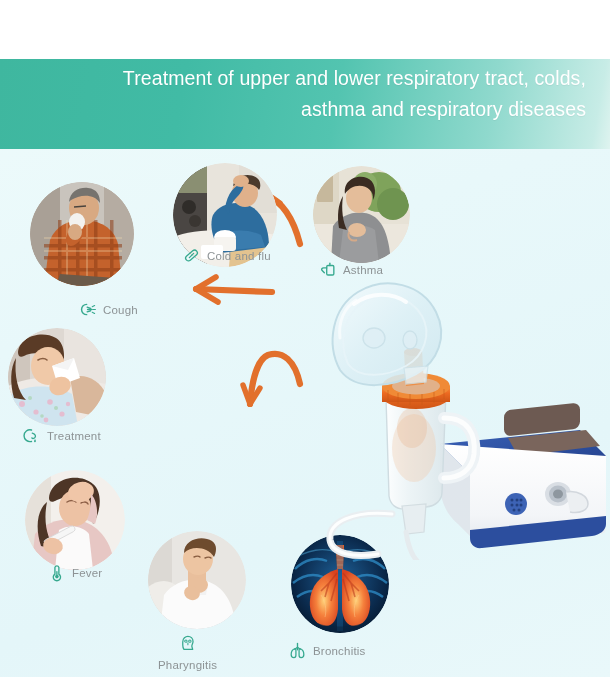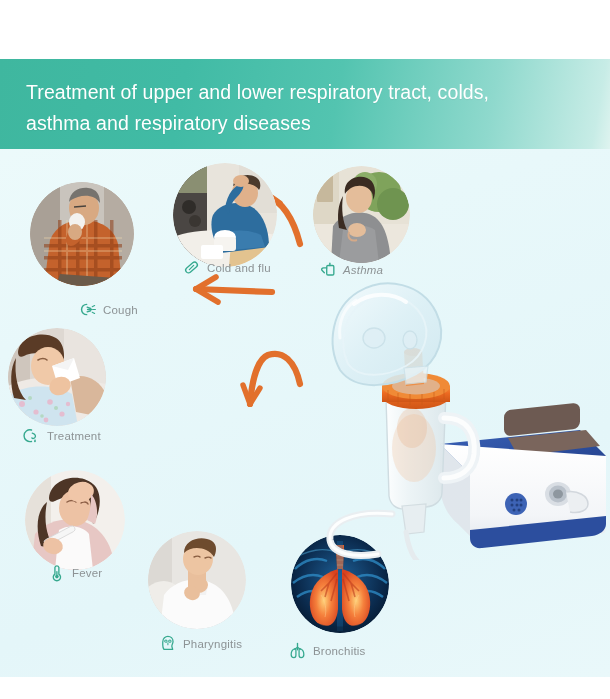--- a/index.html
+++ b/index.html
@@ -14,21 +14,22 @@
   .stage{
     position:absolute;left:0;top:59px;width:610px;height:618px;
     background:linear-gradient(160deg,#eefbfb 0%,#e8f8fa 35%,#e4f6f9 70%,#e9f8fa 100%);
   }
 
   
   .banner{
     position:absolute;left:0;top:59px;width:610px;height:90px;
     background:linear-gradient(100deg,#3fb79f 0%,#41bba5 30%,#53c4b0 55%,#8fd9cd 80%,#c7ece6 97%,#dff4f0 100%);
     box-sizing:border-box;
-    padding:18px 24px 0 26px;
+    padding:4px 24px 0 26px;
+    text-align:right;
   }
   .banner-text{
     color:#ffffff;font-size:19.5px;line-height:31px;font-weight:400;
     letter-spacing:.1px;white-space:pre-line;
     text-shadow:0 1px 1px rgba(0,0,0,.05);
   }
 
   
   .circle{
     position:absolute;border-radius:50%;overflow:hidden;
@@ -167,21 +168,21 @@
         <path d="M52 46 C54 30 62 22 70 20 C72 24 68 30 64 34 C58 40 56 46 56 52Z" fill="#2d6d9e"></path>
         <ellipse cx="68" cy="18" rx="8" ry="6" fill="#e0b18b"></ellipse>
 
         <ellipse cx="52" cy="74" rx="11" ry="7" fill="#ffffff"></ellipse>
         <rect x="41" y="74" width="22" height="14" rx="3" fill="#f6f4f0"></rect>
 
         <rect x="28" y="82" width="22" height="14" rx="2" fill="#ffffff"></rect>
       </g>
     </svg>
   </div>
-  <div class="label" style="left:182px;top:258px;">
+  <div class="label" style="left:182px;top:246px;">
     <svg class="lbl-ico" viewBox="0 0 24 24">
       <rect x="3.5" y="8.5" width="17" height="7" rx="3.5" transform="rotate(-40 12 12)" fill="none" stroke="#36a98f" stroke-width="1.7"></rect>
       <path d="M9.3 14.7 L14.7 9.3" stroke="#36a98f" stroke-width="1.6" stroke-linecap="round"></path>
     </svg>
     <span class="lbl-txt">Cold and flu</span>
   </div>
 
   <div class="circle" style="left:313px;top:166px;width:97px;height:97px;">
     <svg class="ph" viewBox="0 0 97 97" preserveAspectRatio="none">
       <defs>
@@ -204,21 +205,21 @@
 
         <ellipse cx="46" cy="32" rx="13" ry="15" fill="#e4bd9a"></ellipse>
         <path d="M32 28 C30 14 44 8 54 12 C62 15 64 26 60 34 C62 22 48 16 38 22 C34 25 33 26 32 28Z" fill="#3a2b21"></path>
         <path d="M30 30 C28 44 30 56 34 64 L26 62 C24 50 25 38 30 30Z" fill="#3a2b21"></path>
 
         <ellipse cx="44" cy="64" rx="9" ry="7" fill="#e4bd9a"></ellipse>
         <path d="M36 66 C34 72 38 76 44 74" stroke="#d4a988" stroke-width="2" fill="none"></path>
       </g>
     </svg>
   </div>
-  <div class="label" style="left:318px;top:260px;font-style:italic;">
+  <div class="label" style="left:318px;top:260px;">
     <svg class="lbl-ico" viewBox="0 0 24 24">
       <rect x="11" y="7" width="9" height="12" rx="1.6" fill="none" stroke="#36a98f" stroke-width="1.7"></rect>
       <path d="M11 10 L7 10 C5 10 4 11.5 5 13 L8 16" fill="none" stroke="#36a98f" stroke-width="1.7" stroke-linecap="round"></path>
       <path d="M15 4 L15 7" stroke="#36a98f" stroke-width="1.7" stroke-linecap="round"></path>
     </svg>
     <span class="lbl-txt">Asthma</span>
   </div>
 
   <div class="circle" style="left:8px;top:328px;width:98px;height:98px;">
     <svg class="ph" viewBox="0 0 98 98" preserveAspectRatio="none">
@@ -339,21 +340,21 @@
         <path d="M36 22 C36 8 54 4 64 10 C70 14 68 22 66 26 C60 16 44 14 36 22Z" fill="#6e4b2e"></path>
         <path d="M46 26 C48 25 51 25 52 26" stroke="#8a5f42" stroke-width="1.4" fill="none" stroke-linecap="round"></path>
         <path d="M57 27 C59 26 62 26 63 27" stroke="#8a5f42" stroke-width="1.4" fill="none" stroke-linecap="round"></path>
 
         <ellipse cx="50" cy="54" rx="10" ry="8" fill="#e9bf9c"></ellipse>
         <path d="M34 60 C30 70 32 82 40 88 L28 86 C24 76 26 66 34 60Z" fill="#fbfbfb"></path>
         <ellipse cx="44" cy="62" rx="8" ry="7" fill="#e9bf9c" transform="rotate(20 44 62)"></ellipse>
       </g>
     </svg>
   </div>
-  <div class="label" style="left:158px;top:634px;">
+  <div class="label" style="left:158px;top:634px;flex-direction:column;">
     <svg class="lbl-ico" viewBox="0 0 24 24">
       <path d="M6 10 C6 5.5 9.5 3 12.5 3 C16 3 19 5.5 19 9.5 C19 12 17.5 13 17.5 15 C17.5 17 18.5 18 18.5 19.5 L7.5 19.5 C6.5 18 6 16 6 14 Z" fill="none" stroke="#36a98f" stroke-width="1.6" stroke-linejoin="round"></path>
       <circle cx="10" cy="9" r="1.5" fill="none" stroke="#36a98f" stroke-width="1.3"></circle>
       <circle cx="15" cy="9" r="1.5" fill="none" stroke="#36a98f" stroke-width="1.3"></circle>
       <path d="M12.5 11.5 L12.5 13.5" stroke="#36a98f" stroke-width="1.3" stroke-linecap="round"></path>
     </svg>
     <span class="lbl-txt">Pharyngitis</span>
   </div>
 
   <div class="circle" style="left:291px;top:535px;width:98px;height:98px;">

